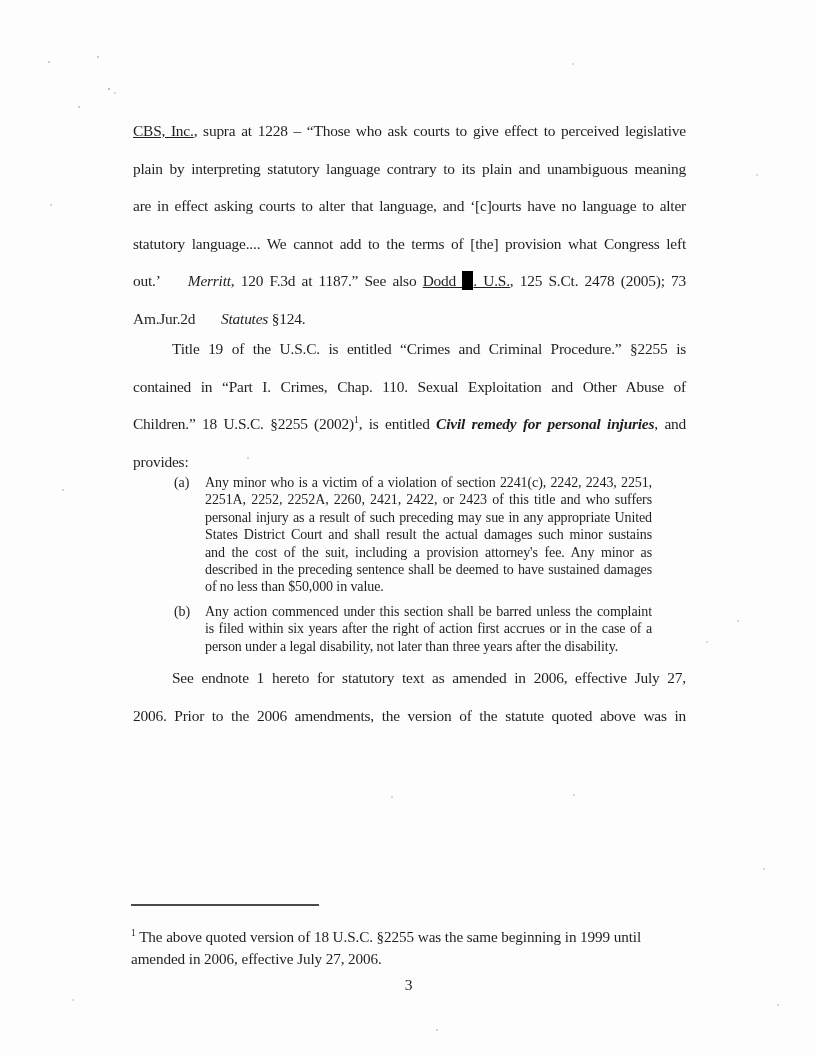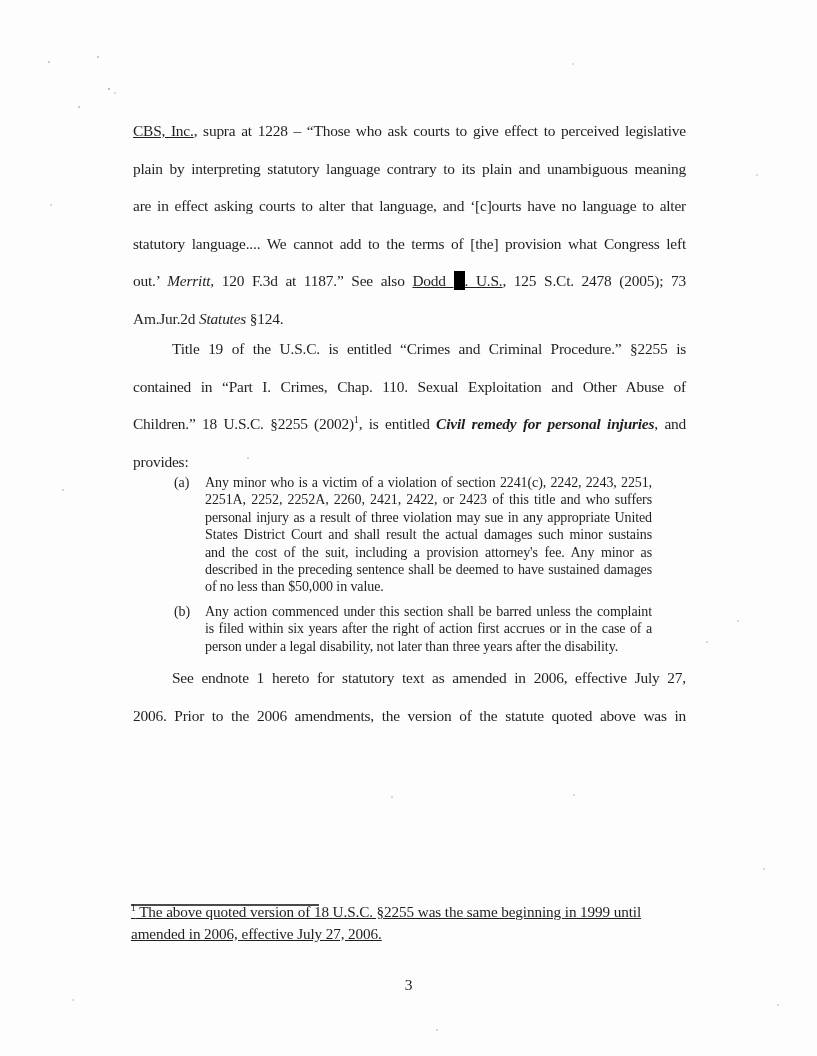--- a/index.html
+++ b/index.html
@@ -11,21 +11,21 @@
   }
   .page { position: absolute; inset: 0; }
   .sec { position: absolute; }
   .dbl { font-size: 15.4px; letter-spacing: -0.2px; line-height: 37.6px; }
   .sgl { font-size: 14px; letter-spacing: -0.1px; line-height: 17.4px; }
   .fnote { font-size: 15.2px; letter-spacing: -0.1px; line-height: 21.8px; }
   .line { white-space: nowrap; text-align: justify; text-align-last: justify; }
   .line.last { text-align-last: left; }
   .no-justify .line { text-align-last: left; }
   .seg-u { text-decoration: underline; }
-  .seg-i { font-style: italic; }
+  .seg-i { font-style: italic; margin-left: 22px; }
   .seg-bi { font-style: italic; font-weight: bold; }
   .seg-sup { vertical-align: super; font-size: 0.62em; line-height: 0; letter-spacing: 0; }
   .seg-redact { display: inline-block; width: 11px; height: 19px; background: #000; vertical-align: -4px; }
   .block-label { position: absolute; top: 0; left: -31px; line-height: 17.4px; }
   .fn-rule { position: absolute; left: 131px; top: 904px; width: 188px; height: 2px; background: #4a4a4a; }
   .page-num { position: absolute; left: 0; top: 976px; width: 817px; text-align: center; font-size: 15.5px; }
   .speck { position: absolute; width: 2px; height: 2px; border-radius: 50%; background: #666; opacity: 0.45; }
 </style>
 </head>
 <body>
@@ -45,42 +45,42 @@
       <div class="line" style="text-indent: 39px;"><span>Title 19 of the U.S.C. is entitled “Crimes and Criminal Procedure.”  §2255 is</span></div>
       <div class="line"><span>contained in “Part I. Crimes, Chap. 110. Sexual Exploitation and Other Abuse of</span></div>
       <div class="line"><span>Children.”  18 U.S.C. §2255 (2002)</span><span class="seg-sup">1</span><span>, is entitled </span><span class="seg-bi">Civil remedy for personal injuries</span><span>, and</span></div>
       <div class="line last"><span>provides:</span></div>
     </div>
 
   <div class="sec sgl" style="left:205px; top:474px; width:447px;">
     <span class="block-label">(a)</span>
   <div class="line"><span>Any minor who is a victim of a violation of section 2241(c), 2242, 2243, 2251,</span></div>
       <div class="line"><span>2251A, 2252, 2252A, 2260, 2421, 2422, or 2423 of this title and who suffers</span></div>
-      <div class="line"><span>personal injury as a result of three violation may sue in any appropriate United</span></div>
+      <div class="line"><span>personal injury as a result of such preceding may sue in any appropriate United</span></div>
       <div class="line"><span>States District Court and shall result the actual damages such minor sustains</span></div>
       <div class="line"><span>and the cost of the suit, including a provision attorney's fee. Any minor as</span></div>
       <div class="line"><span>described in the preceding sentence shall be deemed to have sustained damages</span></div>
       <div class="line last"><span>of no less than $50,000 in value.</span></div>
     </div>
 
   <div class="sec sgl" style="left:205px; top:603px; width:447px;">
     <span class="block-label">(b)</span>
   <div class="line"><span>Any action commenced under this section shall be barred unless the complaint</span></div>
       <div class="line"><span>is filed within six years after the right of action first accrues or in the case of a</span></div>
       <div class="line last"><span>person under a legal disability, not later than three years after the disability.</span></div>
     </div>
 
   <div class="sec dbl" style="left:133px; top:659px; width:553px;">
       <div class="line" style="text-indent: 39px;"><span>See endnote 1 hereto for statutory text as amended in 2006, effective July 27,</span></div>
       <div class="line"><span>2006.  Prior to the 2006 amendments, the version of the statute quoted above was in</span></div>
     </div>
 
   <div class="fn-rule"></div>
 
-  <div class="sec fnote no-justify" style="left:131px; top:901px; width:545px;text-decoration:underline;">
+  <div class="sec fnote no-justify" style="left:131px; top:926px; width:545px;">
       <div class="line"><span class="seg-sup">1</span><span> The above quoted version of 18 U.S.C. §2255 was the same beginning in 1999 until</span></div>
       <div class="line last"><span>amended in 2006, effective July 27, 2006.</span></div>
     </div>
 
   <div class="page-num">3</div>
 
   <div class="speck" style="left:48px; top:61px;"></div>
   <div class="speck" style="left:97px; top:56px;"></div>
   <div class="speck" style="left:108px; top:88px; opacity:.55;"></div>
   <div class="speck" style="left:114px; top:92px; opacity:.3;"></div>

